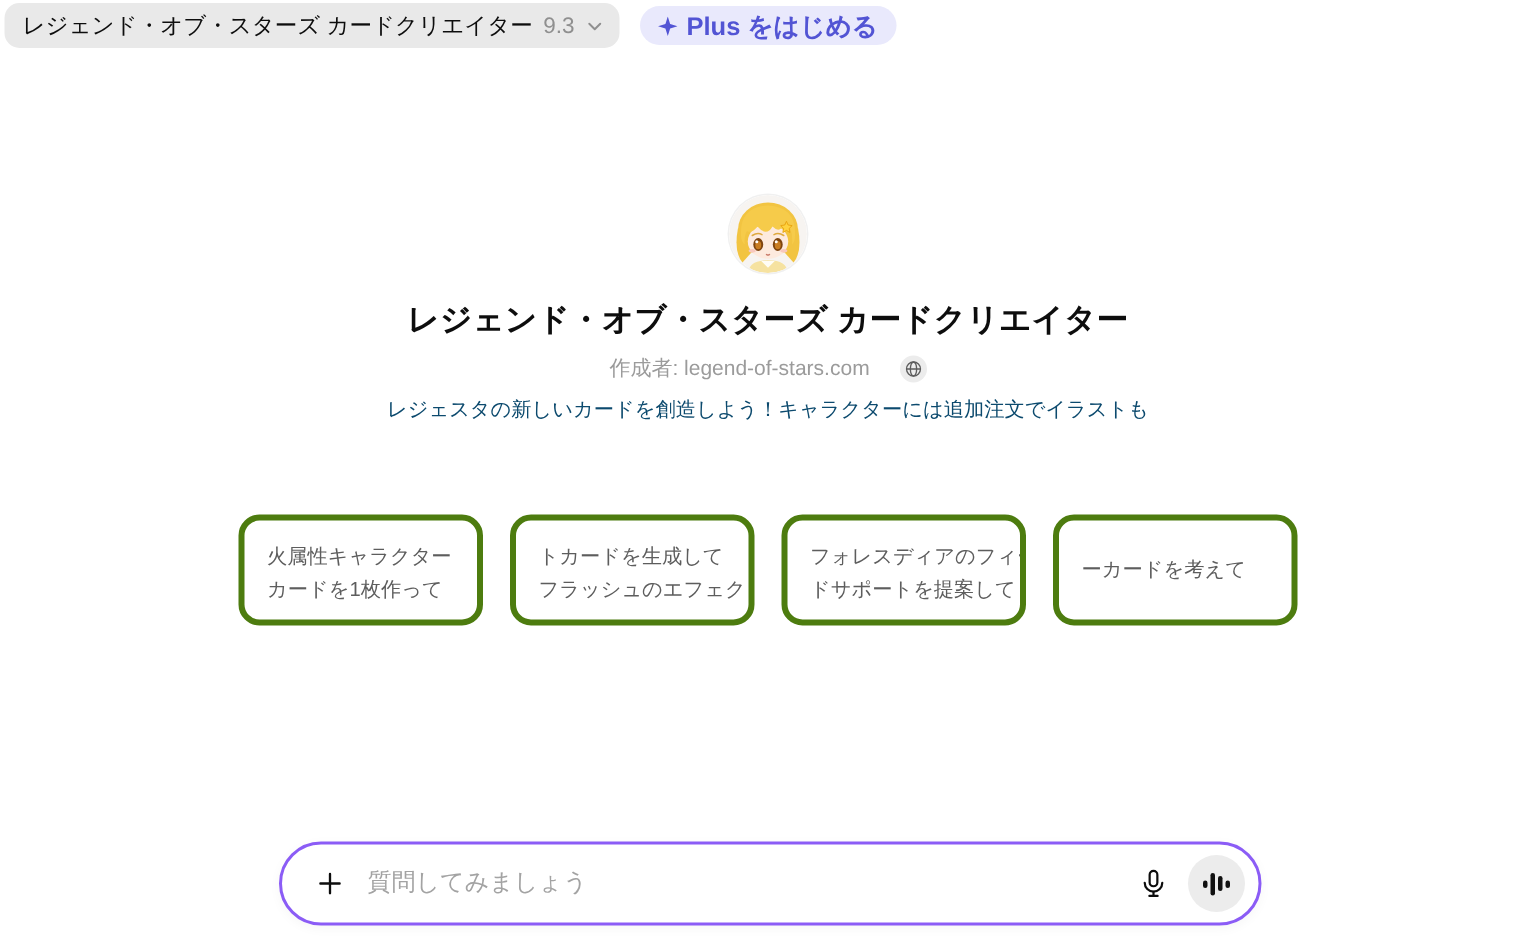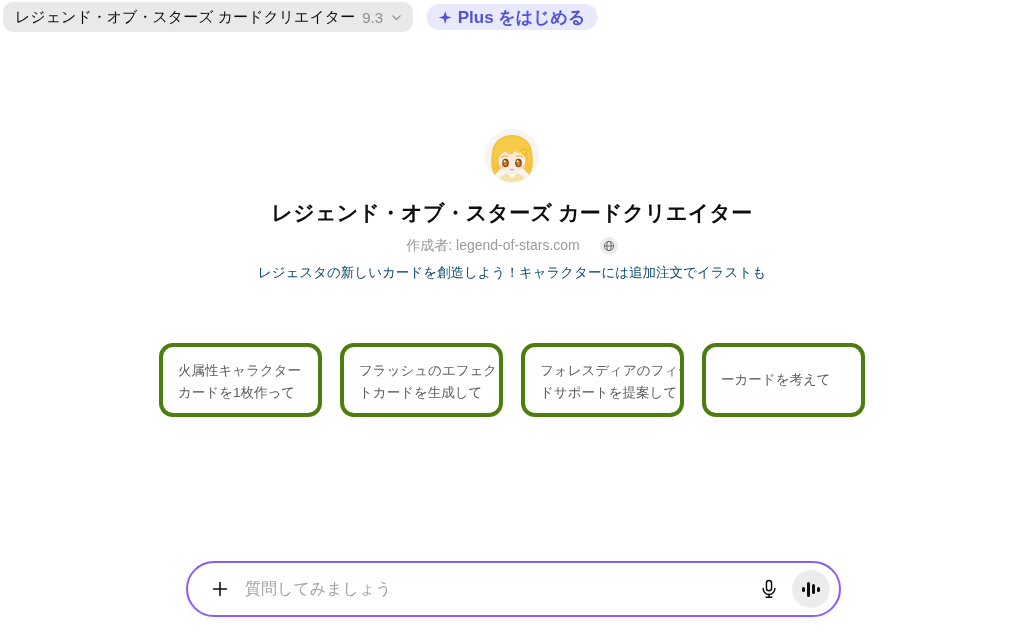--- a/index.html
+++ b/index.html
@@ -157,22 +157,22 @@
   </div>
 
   <div class="description">レジェスタの新しいカードを創造しよう！キャラクターには追加注文でイラストも</div>
 
   <div class="suggestions">
     <button class="suggestion-card">
       <div>火属性キャラクター</div>
       <div>カードを1枚作って</div>
     </button>
     <button class="suggestion-card">
+      <div>トカードを生成して</div>
       <div>フラッシュのエフェク</div>
-      <div>トカードを生成して</div>
     </button>
     <button class="suggestion-card">
       <div>フォレスディアのフィール</div>
       <div>ドサポートを提案して</div>
     </button>
     <button class="suggestion-card">
       <div>ーカードを考えて</div>
     </button>
   </div>
 

